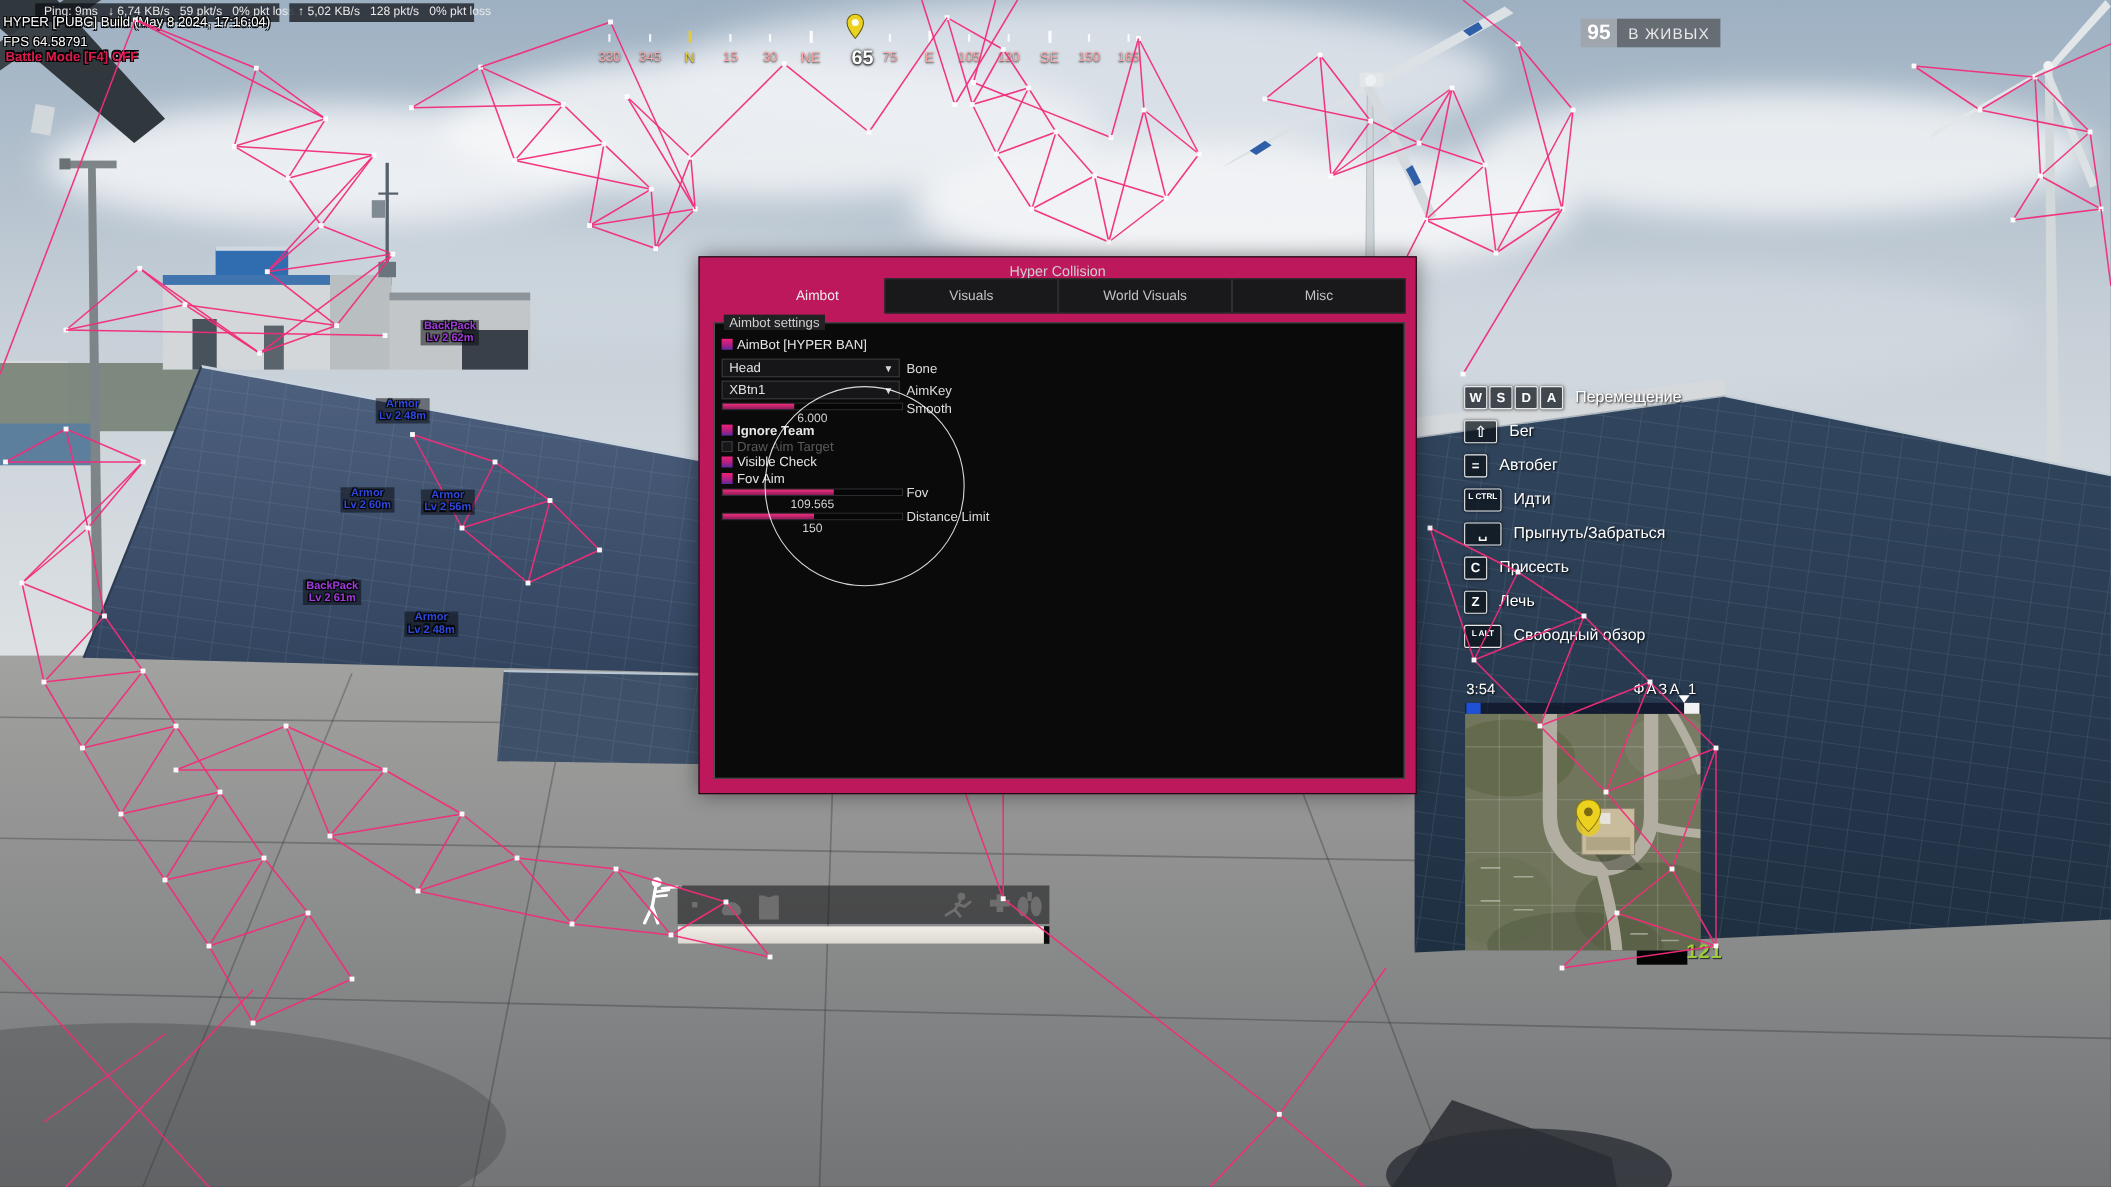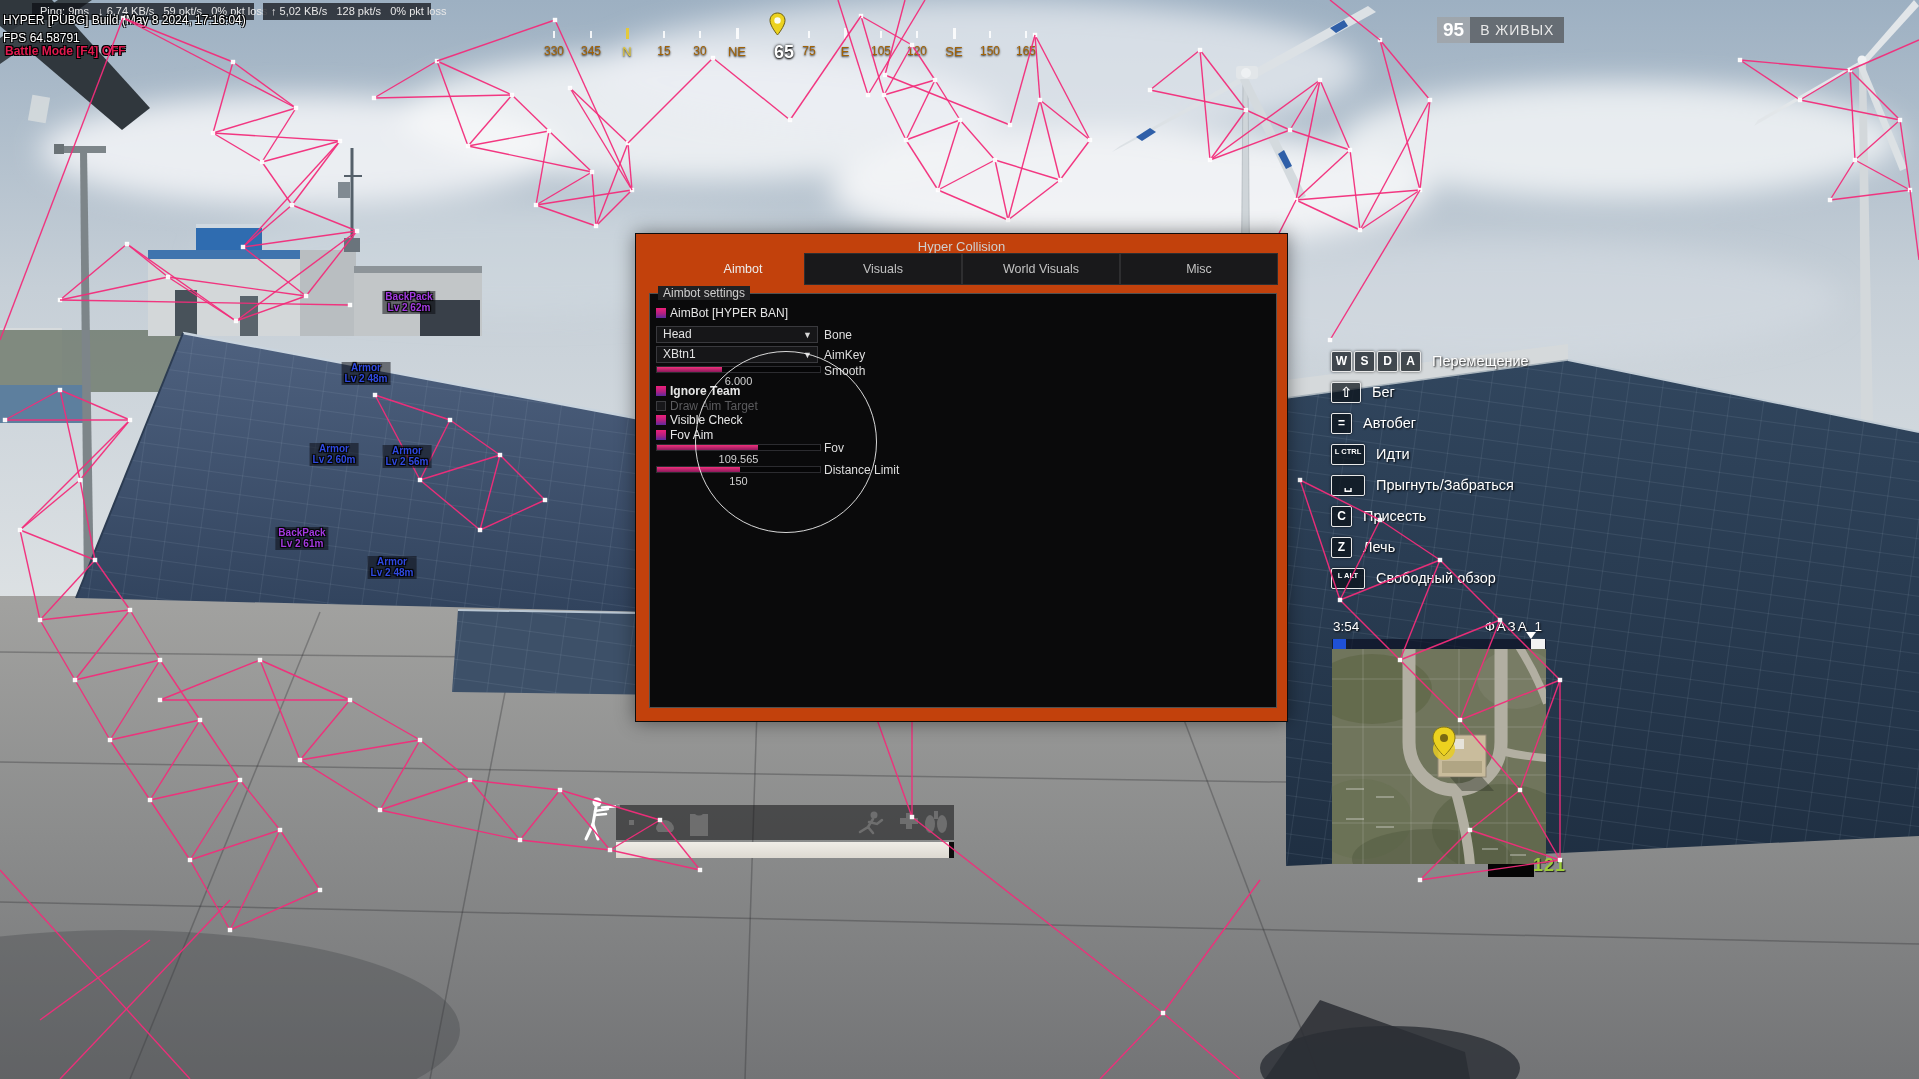--- a/index.html
+++ b/index.html
@@ -15,21 +15,21 @@
   #fov-circle{z-index:40;}
   
   .netbox{position:absolute;top:3px;height:17px;background:rgba(12,14,20,.72);color:#e8e8e8;
           font-size:11px;line-height:17px;padding:0 8px;white-space:pre;}
   .osd{position:absolute;color:#fff;font-size:12px;
        text-shadow:1px 1px 0 #000,-1px 1px 0 #000,1px -1px 0 #000,-1px -1px 0 #000;}
   .osd.red{color:#e01a4f;font-weight:bold;}
   
   .tick{position:absolute;background:rgba(255,255,255,.85);width:2px;height:7px;top:31px;}
   .tick.major{width:3px;height:11px;top:28px;}
-  .clabel{position:absolute;top:44px;transform:translateX(-50%);color:#a16207;font-size:12px;
+  .clabel{position:absolute;top:44px;transform:translateX(-50%);color:#fca5a5;font-size:12px;
           text-shadow:0 1px 2px rgba(0,0,0,.9);}
   .clabel.major{font-size:13px;}
   #compass-heading{position:absolute;top:42px;transform:translateX(-50%);color:#fff;font-size:18px;font-weight:bold;
           text-shadow:0 1px 2px #000,0 0 3px #000;}
   
   #alive{position:absolute;left:1437px;top:17px;height:26px;display:flex;}
   #alive .num{background:rgba(158,158,158,.62);color:#fff;font-size:19px;font-weight:bold;
               padding:0 6px;line-height:26px;}
   #alive .lbl{background:rgba(66,66,66,.62);color:#e8e8e8;font-size:14px;padding:0 10px;line-height:26px;letter-spacing:1px;}
   
@@ -59,21 +59,21 @@
   #bh-health{position:absolute;left:616px;top:842px;width:338px;height:16px;background:#0d0d0d;}
   #bh-health .fill{position:absolute;left:0;top:0;bottom:0;width:333px;background:linear-gradient(180deg,#f0ede7,#ddd9d1);}
   #ammo-bar{position:absolute;left:1488px;top:864px;width:46px;height:13px;background:#050505;}
   #ammo{position:absolute;left:1533px;top:855px;color:#9ccb3b;font-size:18px;font-weight:bold;letter-spacing:1px;
         text-shadow:1px 1px 1px #222;}
   
   .esp-label{position:absolute;transform:translateX(-50%);text-align:center;font-size:10px;font-weight:bold;
              line-height:10.5px;padding:1px 3px;background:rgba(8,8,14,.5);
              text-shadow:1px 1px 1px #000,-1px -1px 1px #000,1px -1px 1px #000,-1px 1px 1px #000;}
   
-  #menu{position:absolute;left:635px;top:233px;width:653px;height:489px;background:#c2410c;
+  #menu{position:absolute;left:635px;top:233px;width:653px;height:489px;background:#be185d;
         border:1px solid #0c0c0c;box-sizing:border-box;box-shadow:0 0 18px rgba(0,0,0,.45);}
   #menu-title{position:absolute;left:0;right:0;top:5px;text-align:center;color:#cfcfcf;font-size:13px;}
   .tab{position:absolute;top:19px;height:32px;width:158px;box-sizing:border-box;
        color:#c2c2c2;font-size:12.5px;display:flex;align-items:center;justify-content:center;}
   .tab.inactive{background:#19191b;border:1px solid #2e2e30;}
   .tab.active{color:#ececec;}
   #groupbox{position:absolute;left:13px;top:59px;width:628px;height:415px;background:#0a0a0b;
             border:1px solid #515151;box-sizing:border-box;}
   #group-label{position:absolute;left:22px;top:52px;background:#212123;color:#cfcfcf;font-size:12px;padding:0 5px;}
   .mrow-label{position:absolute;color:#dedede;font-size:12px;}

